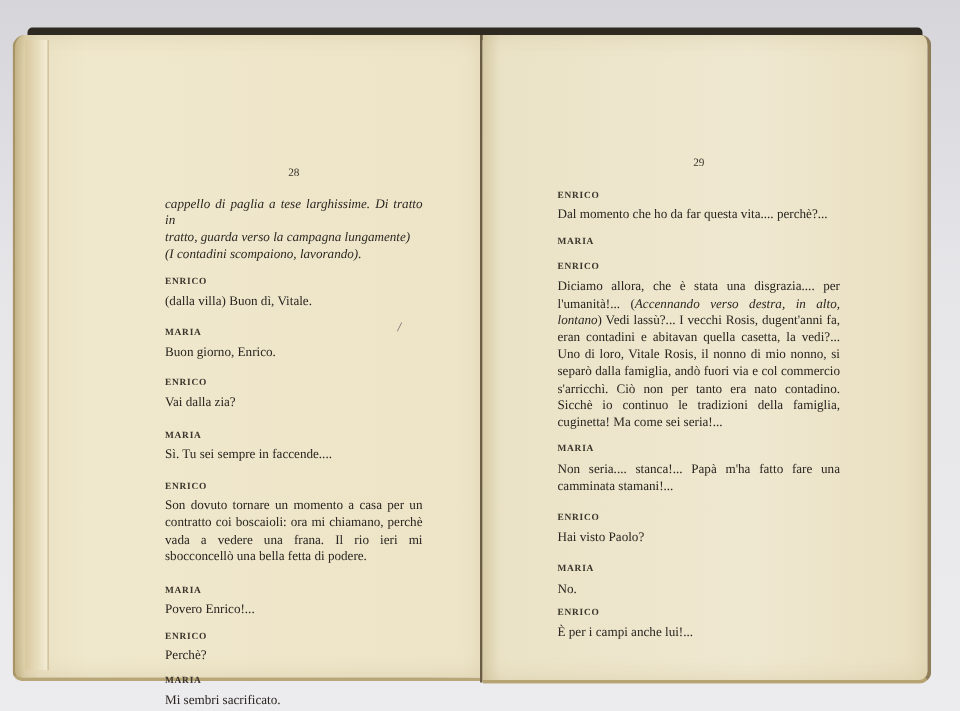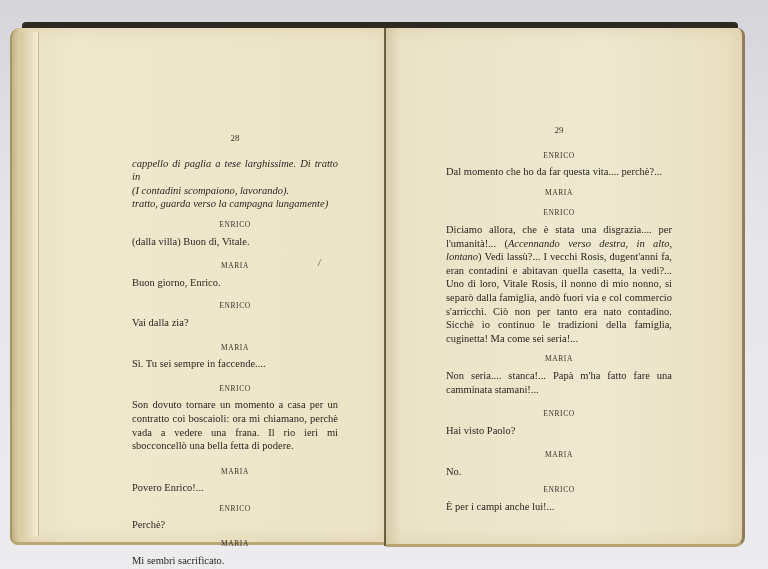--- a/index.html
+++ b/index.html
@@ -41,39 +41,40 @@
     .gutter {
       position:absolute; left:374px; top:6px; width:2px; height:518px; background:#6b5d42;
     }
     .text-block {
       position:absolute; color:#2a2520; font-size:10.5px; line-height:13.6px;
     }
     .left .text-block { left:120px; top:68px; width:206px; }
     .right .text-block { left:60px; top:60px; width:226px; }
     .page-num { text-align:center; font-size:9px; color:#3b352c; margin-bottom:11px;margin-top:36px; }
     .speaker {
-      text-align:center; font-size:7.5px; letter-spacing:0.6px; color:#3a342b;
+      font-size:7.5px; letter-spacing:0.6px; color:#3a342b;
       margin:7px 0 3px 0;
+      font-weight:bold;
     }
     .line { text-align:justify; text-align-last:left; }
     .italic { font-style:italic; }
     .pencil { position:absolute; left:306px; top:228px; font-size:11px; color:#555; transform:rotate(8deg); }
   </style>
 </head>
 <body>
 
 <div class="book">
   <div class="cover-top"></div>
 
   <div class="page left">
     <div class="text-block">
       <div class="page-num">28</div>
       <div class="line italic">cappello di paglia a tese larghissime. Di tratto in</div>
+      <div class="line italic">tratto, guarda verso la campagna lungamente)</div>
       <div class="line italic">(I contadini scompaiono, lavorando).</div>
-      <div class="line italic">tratto, guarda verso la campagna lungamente)</div>
 
       <div class="speaker">ENRICO</div>
       <div class="line">(dalla villa) Buon dì, Vitale.</div>
 
       <div class="speaker" style="margin-top:11px">MARIA</div>
       <div class="line">Buon giorno, Enrico.</div>
 
       <div class="speaker" style="margin-top:10px">ENRICO</div>
       <div class="line">Vai dalla zia?</div>
 

